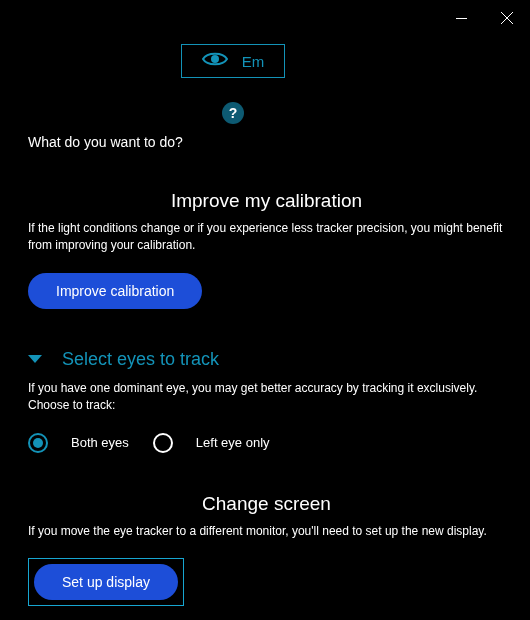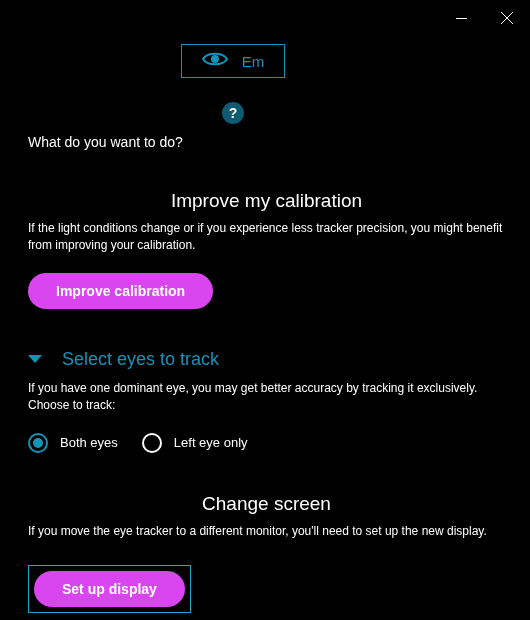--- a/index.html
+++ b/index.html
@@ -81,27 +81,27 @@
       text-align: center;
     }
     .section-body {
       font-size: 12px;
       font-weight: 300;
       line-height: 1.45;
       color: #ffffff;
       margin-bottom: 18px;
     }
     .pill-button {
-      background: #d946ef;
+      background: #1d4ed8;
       color: #ffffff;
       border: none;
       border-radius: 20px;
       padding: 10px 28px;
       font-size: 14px;
-      font-weight: 700;
+      font-weight: 400;
       font-family: inherit;
       display: inline-block;
     }
     .section-gap {
       height: 40px;
     }
     .expand-header {
       display: flex;
       align-items: center;
       gap: 20px;
@@ -119,21 +119,21 @@
     }
     .radio-row {
       display: flex;
       gap: 24px;
       align-items: center;
       margin-bottom: 40px;
     }
     .radio-item {
       display: flex;
       align-items: center;
-      gap: 12px;
+      gap: 23px;
     }
     .radio-outer {
       width: 20px;
       height: 20px;
       border: 2px solid #ffffff;
       border-radius: 50%;
       display: flex;
       align-items: center;
       justify-content: center;
     }
@@ -147,21 +147,20 @@
       background: #1393b8;
     }
     .radio-label {
       font-size: 13px;
       font-weight: 300;
     }
     .highlight-box {
       border: 1px solid #17a6d1;
       display: inline-block;
       padding: 5px;
-      margin-top: 7px;
     }
   </style>
 </head>
 <body>
 
 <div class="titlebar">
   <div class="titlebar-btn">
     <svg width="11" height="1" viewBox="0 0 11 1">
         <rect width="11" height="1" fill="#ffffff"></rect>
       </svg>

